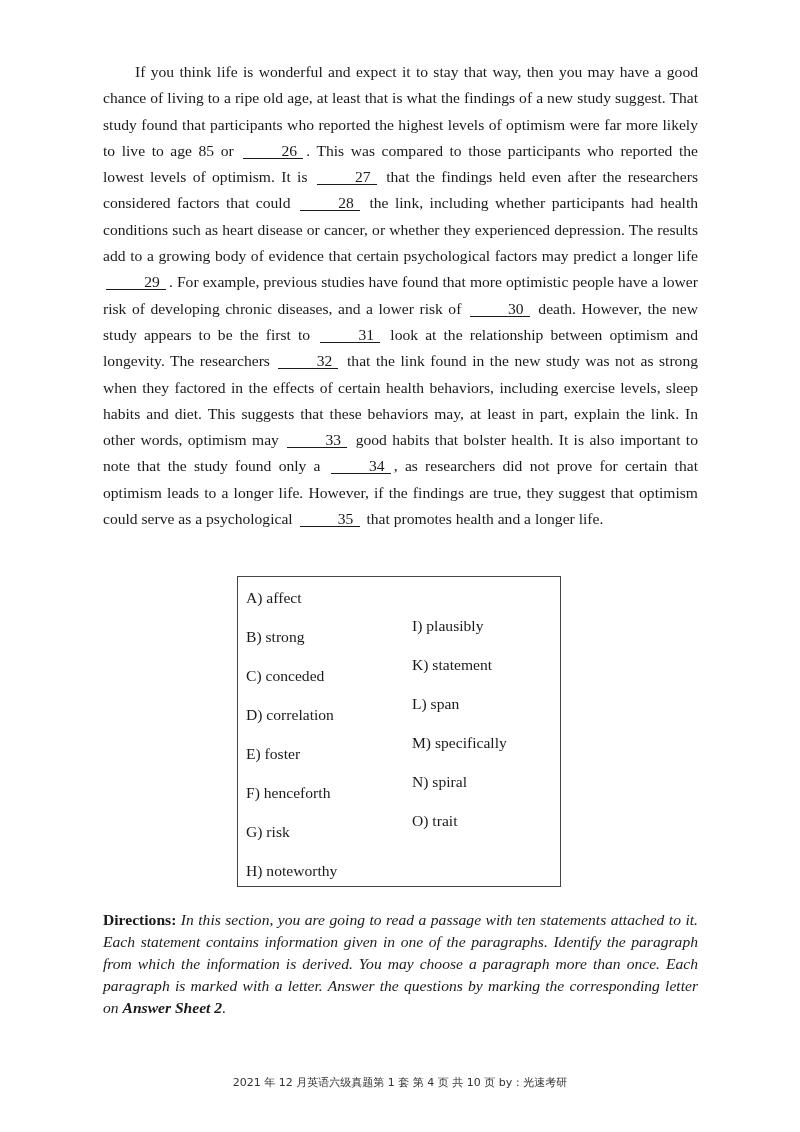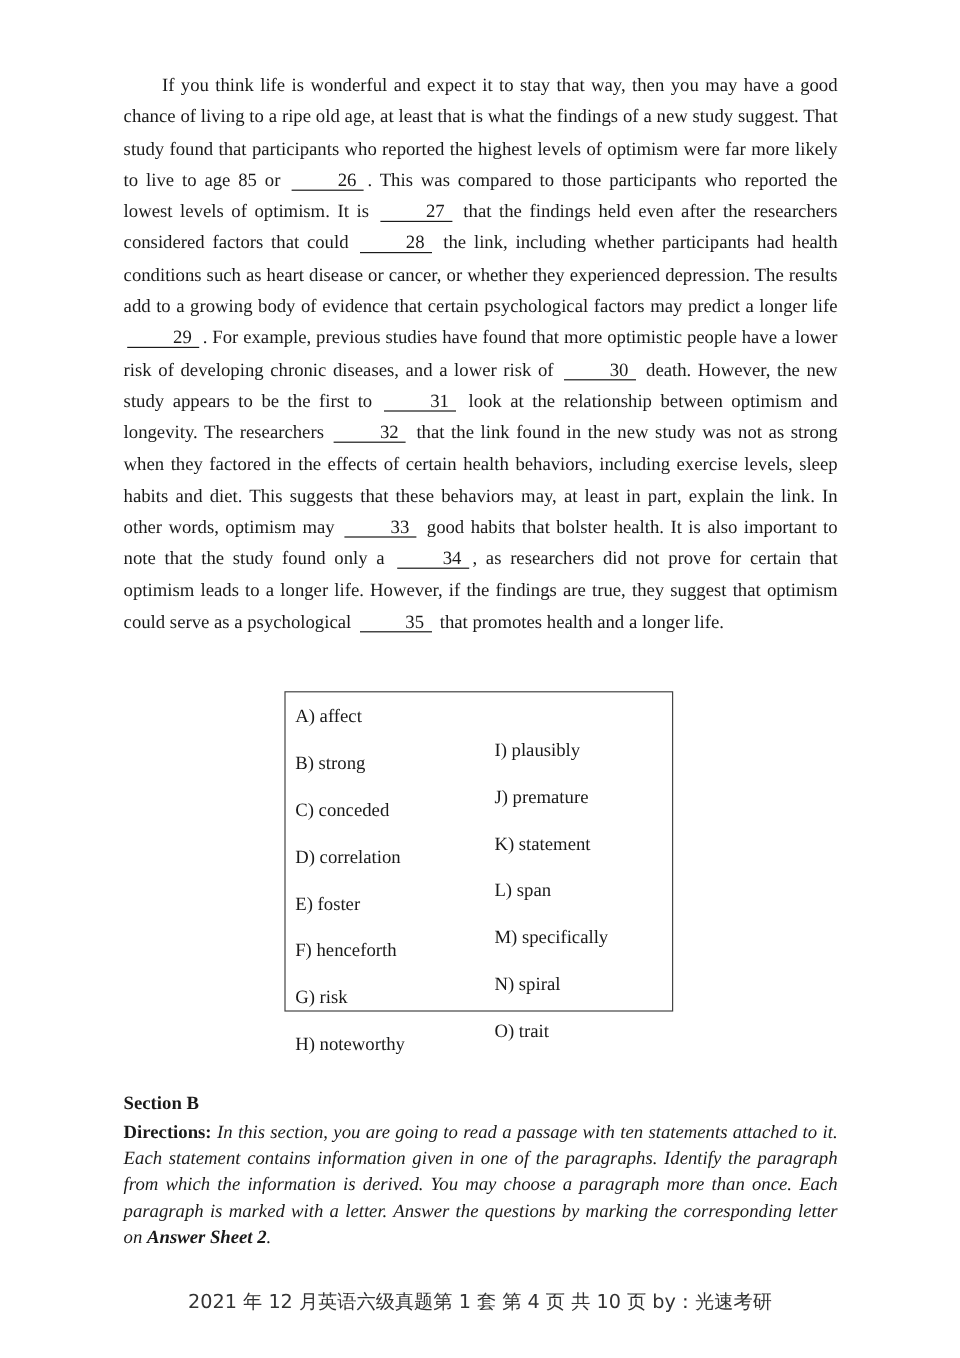--- a/index.html
+++ b/index.html
@@ -2,31 +2,31 @@
 <html><head>
 <meta charset="utf-8">
 <style>
   html, body { margin:0; padding:0; background:#ffffff; }
   body { width:800px; height:1132px; position:relative; overflow:hidden; color:#1a1a1a;
          font-family:"Liberation Serif","DejaVu Serif",serif; }
   .page { position:absolute; left:0; top:0; width:800px; height:1132px;padding-left:20px; }
   .passage { position:absolute; left:103px; top:59px; width:595px; font-size:15.6px; line-height:26.3px; text-align:justify; }
   .passage p { margin:0; text-indent:32px; }
   .blank { display:inline-block; min-width:56px; text-align:center; border-bottom:1px solid #1a1a1a; line-height:15px; padding:0 2px; margin:0 3px; }
-  .wordbox { position:absolute; left:237px; top:576px; width:324px; height:267px; border:1px solid #444; box-sizing:border-box; }
+  .wordbox { position:absolute; left:237px; top:576px; width:324px; height:311px; border:1px solid #444; box-sizing:border-box; }
   .col { position:absolute; top:10px; }
   .col.left { left:8px; }
   .col.right { left:174px;margin-top:28px; }
   .opt { font-size:15.6px; height:39px; line-height:22px; }
   .section-b { position:absolute; left:103px; top:909px; width:595px; font-size:15.6px; line-height:22px; }
   .section-title { font-weight:bold; margin:0 0 2px 0; }
   .directions { text-align:justify; margin:0; }
   .directions b { font-weight:bold; }
   .directions i { font-style:italic; }
-  .footer { position:absolute; left:0; width:800px; top:1075px; text-align:center; font-size:16px; color:#333; font-family:"DejaVu Sans","Liberation Sans",sans-serif; }
+  .footer { position:absolute; left:0; width:800px; top:1075px; text-align:center; font-size:11px; color:#333; font-family:"DejaVu Sans","Liberation Sans",sans-serif; }
 </style>
 </head>
 <body>
 
 <div class="page">
 
   <div class="passage">
     <p><span>If you think life is wonderful and expect it to stay that way, then you may have a good chance of living to a ripe old age, at least that is what the findings of a new study suggest. That study found that participants who reported the highest levels of optimism were far more likely to live to age 85 or </span><span class="blank">26</span><span>. This was compared to those participants who reported the lowest levels of optimism. It is </span><span class="blank">27</span><span> that the findings held even after the researchers considered factors that could </span><span class="blank">28</span><span> the link, including whether participants had health conditions such as heart disease or cancer, or whether they experienced depression. The results add to a growing body of evidence that certain psychological factors may predict a longer life </span><span class="blank">29</span><span>. For example, previous studies have found that more optimistic people have a lower risk of developing chronic diseases, and a lower risk of </span><span class="blank">30</span><span> death. However, the new study appears to be the first to </span><span class="blank">31</span><span> look at the relationship between optimism and longevity. The researchers </span><span class="blank">32</span><span> that the link found in the new study was not as strong when they factored in the effects of certain health behaviors, including exercise levels, sleep habits and diet. This suggests that these behaviors may, at least in part, explain the link. In other words, optimism may </span><span class="blank">33</span><span> good habits that bolster health. It is also important to note that the study found only a </span><span class="blank">34</span><span>, as researchers did not prove for certain that optimism leads to a longer life. However, if the findings are true, they suggest that optimism could serve as a psychological </span><span class="blank">35</span><span> that promotes health and a longer life.</span></p>
   </div>
 
@@ -36,29 +36,27 @@
       <div class="opt">B) strong</div>
       <div class="opt">C) conceded</div>
       <div class="opt">D) correlation</div>
       <div class="opt">E) foster</div>
       <div class="opt">F) henceforth</div>
       <div class="opt">G) risk</div>
       <div class="opt">H) noteworthy</div>
     </div>
     <div class="col right">
       <div class="opt">I) plausibly</div>
-      <div class="opt">J) premature</div>
       <div class="opt">K) statement</div>
       <div class="opt">L) span</div>
       <div class="opt">M) specifically</div>
       <div class="opt">N) spiral</div>
       <div class="opt">O) trait</div>
     </div>
   </div>
 
   <div class="section-b">
-    <div class="section-title">Section B</div>
     <p class="directions"><b>Directions:</b><i> In this section, you are going to read a passage with ten statements attached to it. Each statement contains information given in one of the paragraphs. Identify the paragraph from which the information is derived. You may choose a paragraph more than once. Each paragraph is marked with a letter. Answer the questions by marking the corresponding letter on </i><b><i>Answer Sheet 2</i></b><i>.</i></p>
   </div>
 
   <div class="footer">2021 年 12 月英语六级真题第 1 套 第 4 页 共 10 页 by：光速考研</div>
 
 </div>
 
 </body></html>

